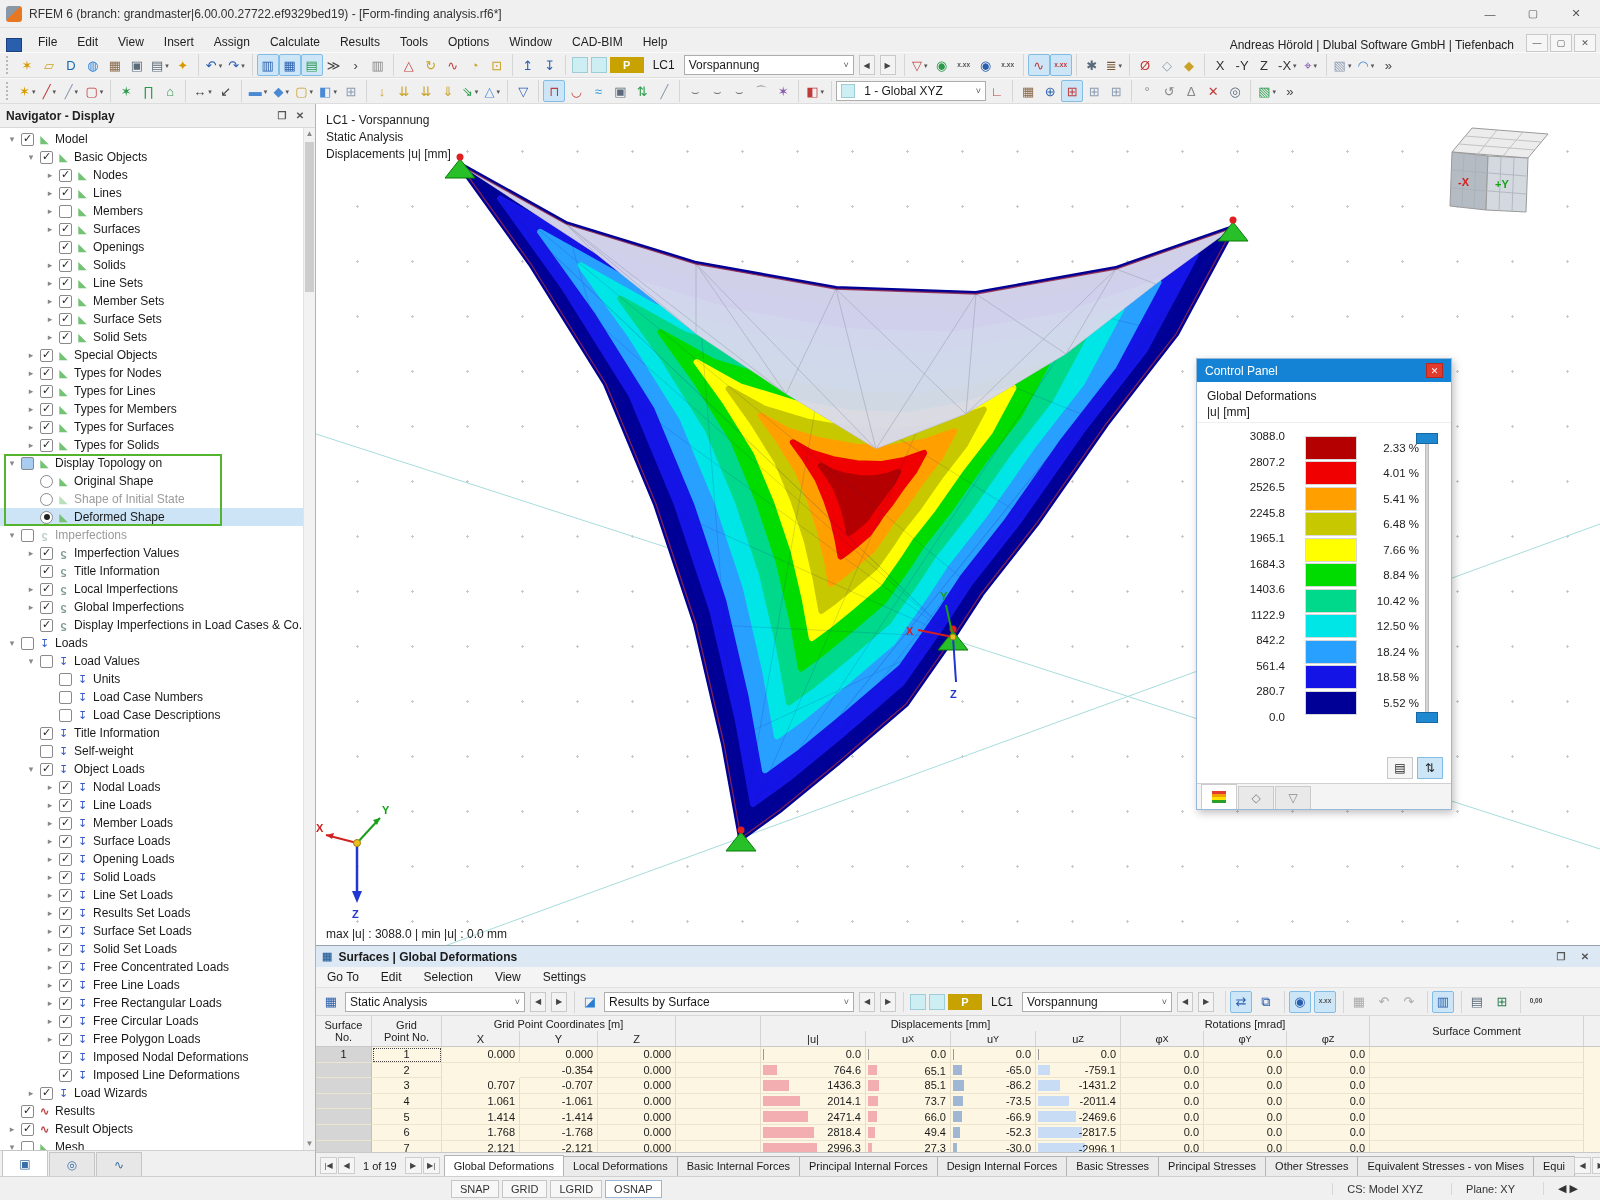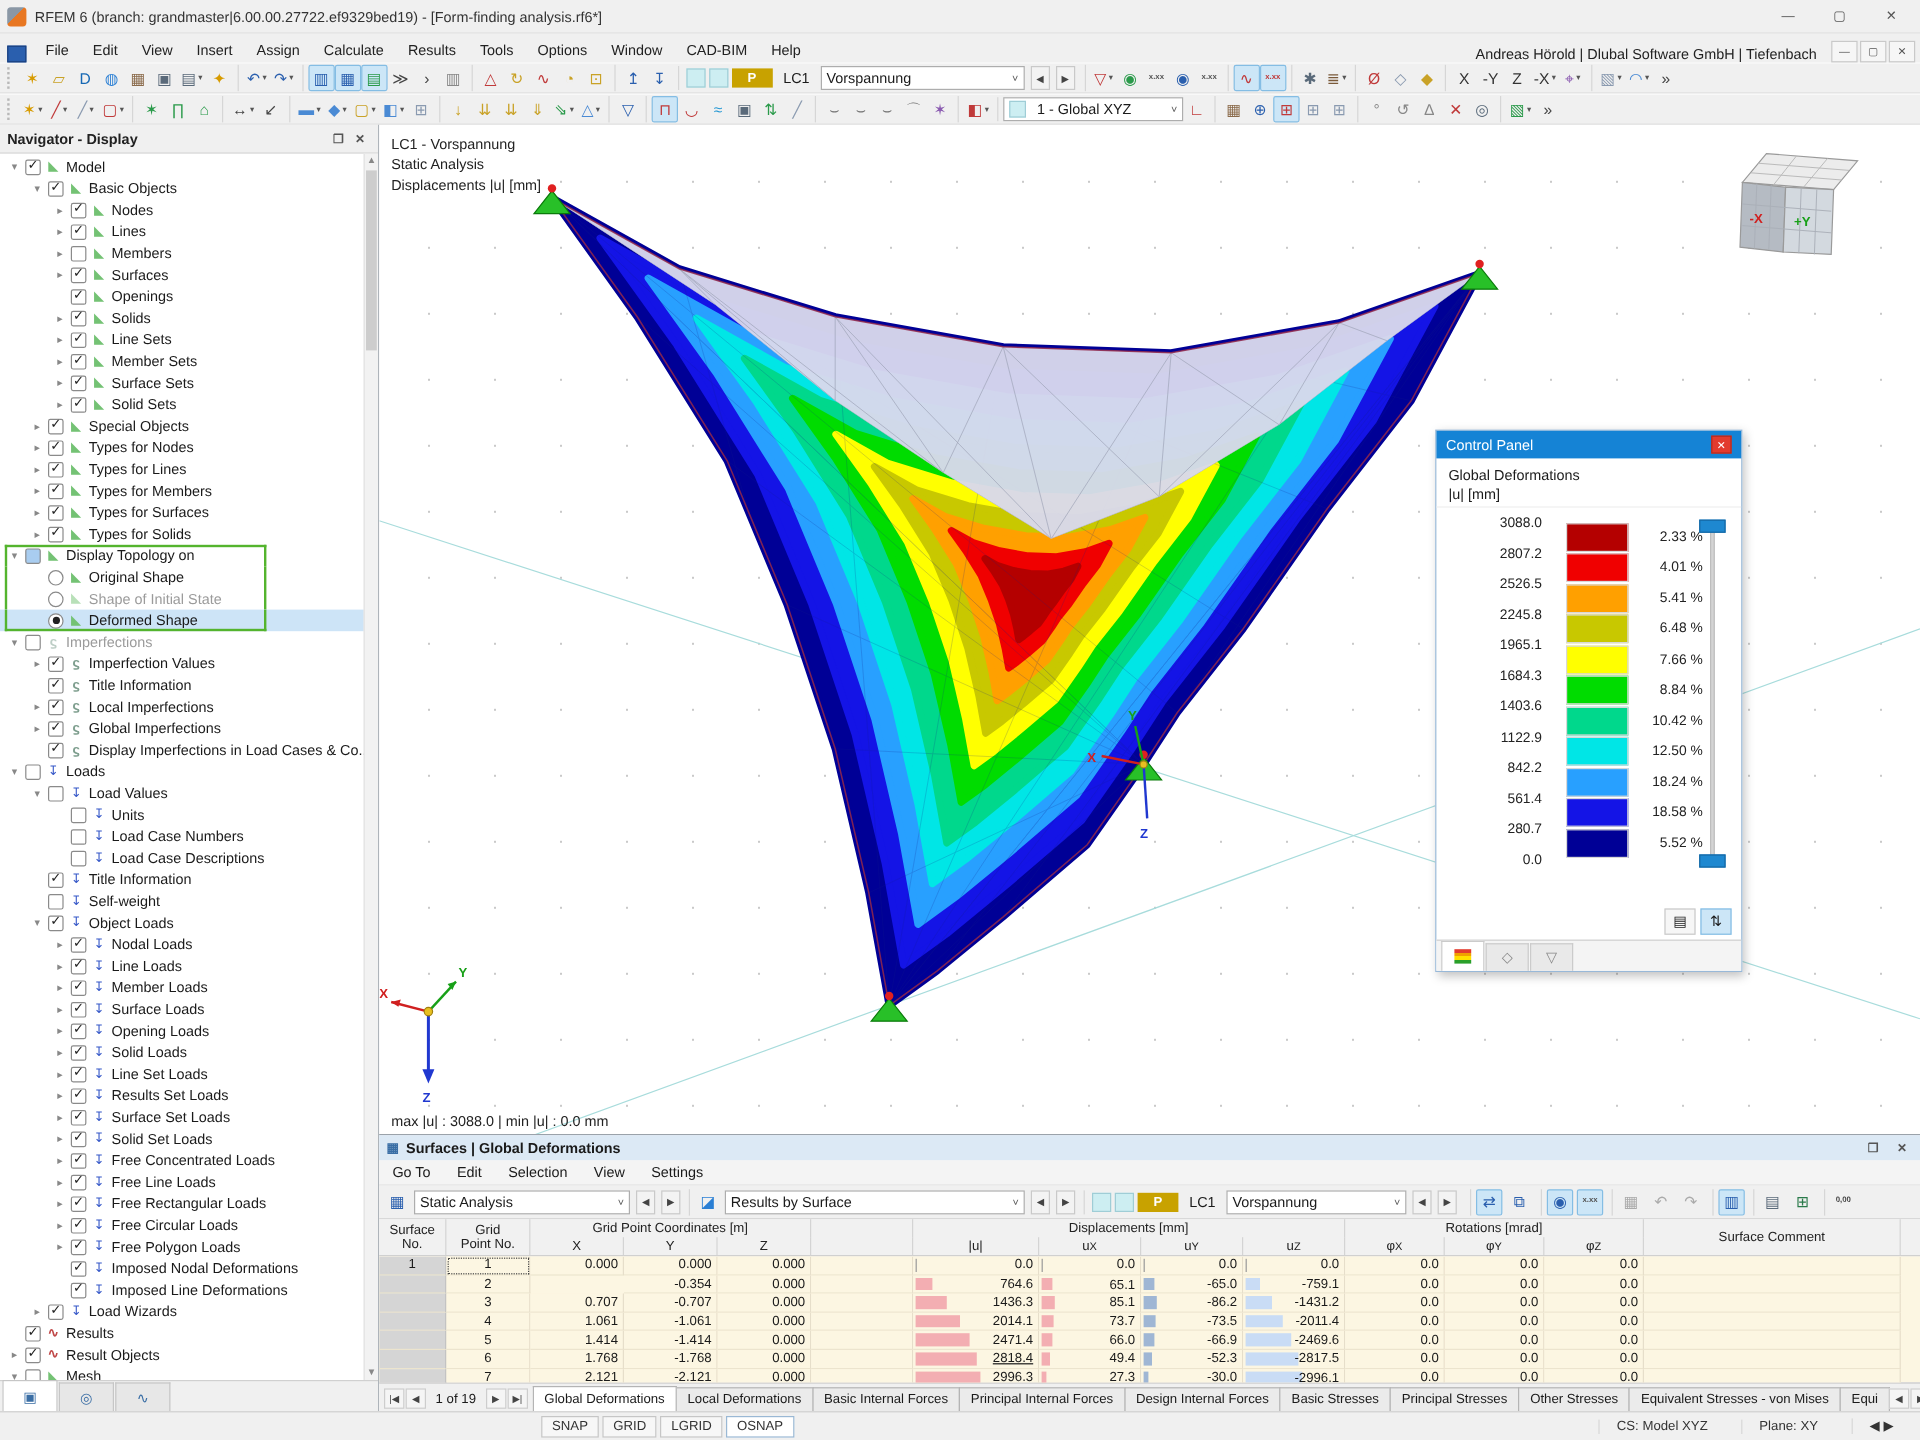--- a/index.html
+++ b/index.html
@@ -1628,21 +1628,21 @@
             </span>
             <span class="cell" style="width: 78px;">
               <span class="num">-1.768</span>
             </span>
             <span class="cell" style="width: 78px;">
               <span class="num">0.000</span>
             </span>
             <span class="cell" style="width: 85px;">
               <span class="num"></span>
             </span>
-            <span class="cell" style="width: 105px; text-decoration: underline;">
+            <span class="cell" style="width: 105px;">
               <span class="bar" style="width: 51.1109px; background: rgb(243, 174, 178);"></span>
               <span class="num">2818.4</span>
             </span>
             <span class="cell" style="width: 85px;">
               <span class="bar" style="width: 6.58667px; background: rgb(243, 174, 178);"></span>
               <span class="num">49.4</span>
             </span>
             <span class="cell" style="width: 85px;">
               <span class="bar" style="width: 6.97333px; background: rgb(159, 182, 212);"></span>
               <span class="num">-52.3</span>

